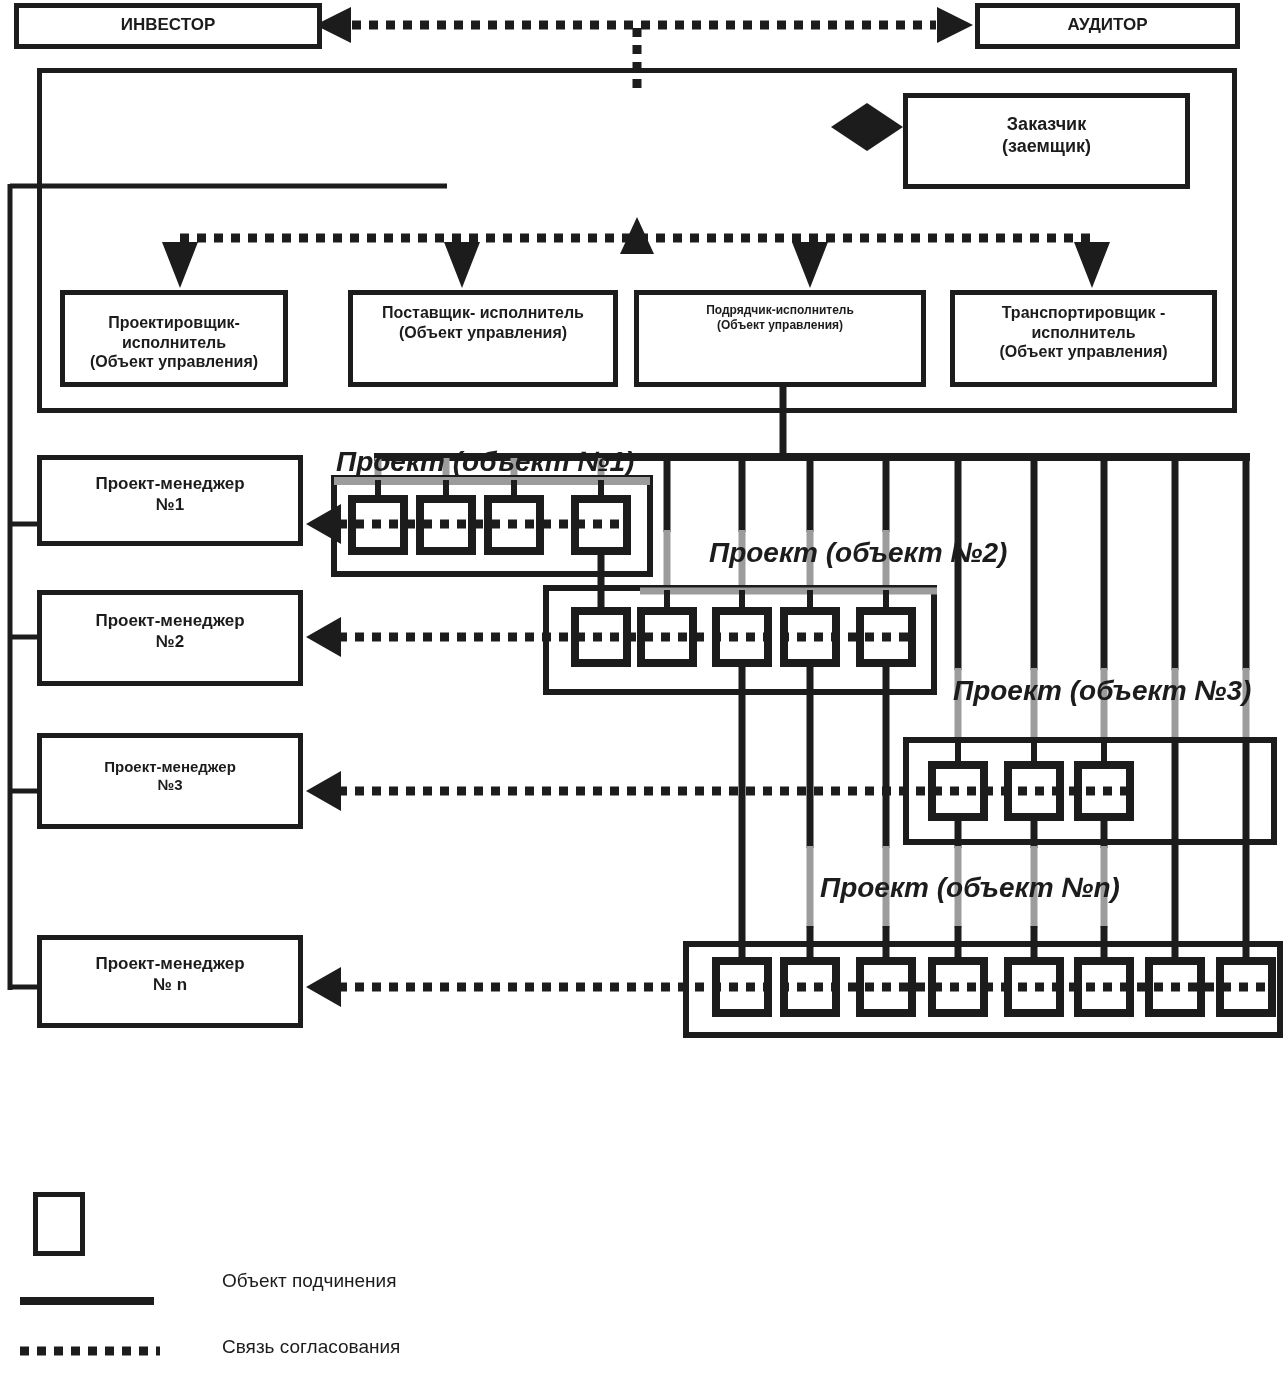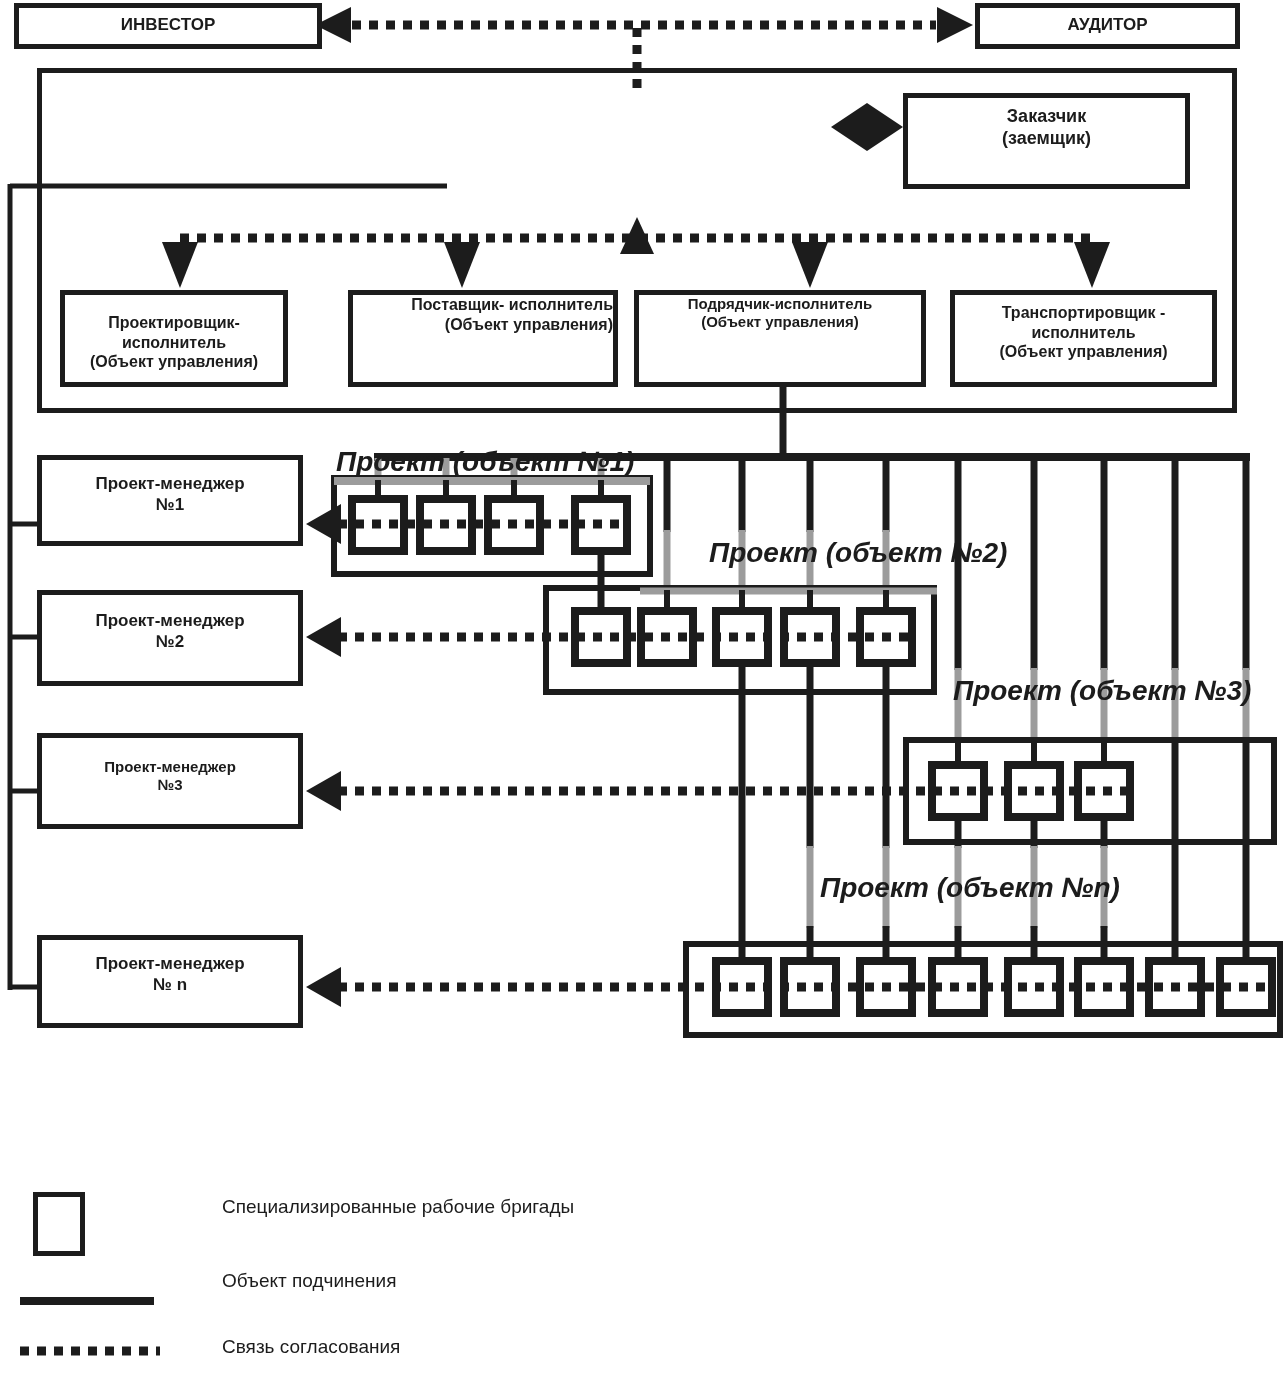--- a/index.html
+++ b/index.html
@@ -134,50 +134,49 @@
       <polygon points="306,791 341,771 341,811" fill="#1c1c1c"></polygon>
       <polygon points="306,987 341,967 341,1007" fill="#1c1c1c"></polygon>
       <polygon points="831,127 867,103 903,127 867,151" fill="#1c1c1c"></polygon>
     </svg>
 
   <div class="box" style="left:14px;top:3px;width:308px;height:46px;font-size:17px;line-height:34px;">ИНВЕСТОР</div>
   <div class="box" style="left:975px;top:3px;width:265px;height:46px;font-size:17px;line-height:34px;">АУДИТОР</div>
 
   <div class="frame" style="left:37px;top:68px;width:1200px;height:345px;"></div>
 
-  <div class="box" style="left:903px;top:93px;width:287px;height:96px;font-size:18px;padding-top:8px;">Заказчик
+  <div class="box" style="left:903px;top:93px;width:287px;height:96px;font-size:18px;padding-top:16px;">Заказчик
 (заемщик)</div>
 
   <div class="box" style="left:60px;top:290px;width:228px;height:97px;font-size:16px;padding-top:18px;">Проектировщик-
 исполнитель
 (Объект управления)</div>
-  <div class="box" style="left:348px;top:290px;width:270px;height:97px;font-size:16px;text-align:right;">Поставщик- исполнитель
+  <div class="box" style="left:348px;top:290px;width:270px;height:97px;font-size:16px;padding-top:8px;">Поставщик- исполнитель
 (Объект управления)</div>
-  <div class="box" style="left:634px;top:290px;width:292px;height:97px;font-size:15px;">Подрядчик-исполнитель
+  <div class="box" style="left:634px;top:290px;width:292px;height:97px;font-size:12px;padding-top:8px;">Подрядчик-исполнитель
 (Объект управления)</div>
   <div class="box" style="left:950px;top:290px;width:267px;height:97px;font-size:16px;padding-top:8px;">Транспортировщик -
 исполнитель
 (Объект управления)</div>
 
   <div class="box" style="left:37px;top:455px;width:266px;height:91px;font-size:17px;padding-top:14px;">Проект-менеджер
 №1</div>
   <div class="box" style="left:37px;top:590px;width:266px;height:96px;font-size:17px;padding-top:16px;">Проект-менеджер
 №2</div>
   <div class="box" style="left:37px;top:733px;width:266px;height:96px;font-size:15px;padding-top:20px;">Проект-менеджер
 №3</div>
   <div class="box" style="left:37px;top:935px;width:266px;height:93px;font-size:17px;padding-top:14px;">Проект-менеджер
 № n</div>
 
   <div class="plabel" style="left:336px;top:446px;">Проект (объект №1)</div>
   <div class="plabel" style="left:668px;top:537px;margin-left:41px;">Проект (объект №2)</div>
   <div class="plabel" style="left:953px;top:675px;font-style:italic;">Проект (объект №3)</div>
   <div class="plabel" style="left:820px;top:872px;">Проект (объект №n)</div>
 
   <div class="legend-sym" style="left:33px;top:1192px;width:52px;height:64px;box-sizing:border-box;border:5px solid #1c1c1c;background:#fff;"></div>
-  <div class="legend-label" style="left:222px;top:1196px;">Специализированные рабочие бригады</div>
 
   <svg class="legend-sym" style="left:20px;top:1296px;" width="134" height="10" viewBox="0 0 134 10">
     <line x1="0" y1="5" x2="134" y2="5" stroke="#1c1c1c" stroke-width="8"></line>
   </svg>
   <div class="legend-label" style="left:222px;top:1270px;">Объект подчинения</div>
 
   <svg class="legend-sym" style="left:20px;top:1346px;" width="140" height="10" viewBox="0 0 140 10">
     <line x1="0" y1="5" x2="140" y2="5" stroke="#1c1c1c" stroke-width="9" stroke-dasharray="9 8"></line>
   </svg>
   <div class="legend-label" style="left:222px;top:1336px;">Связь согласования</div>

